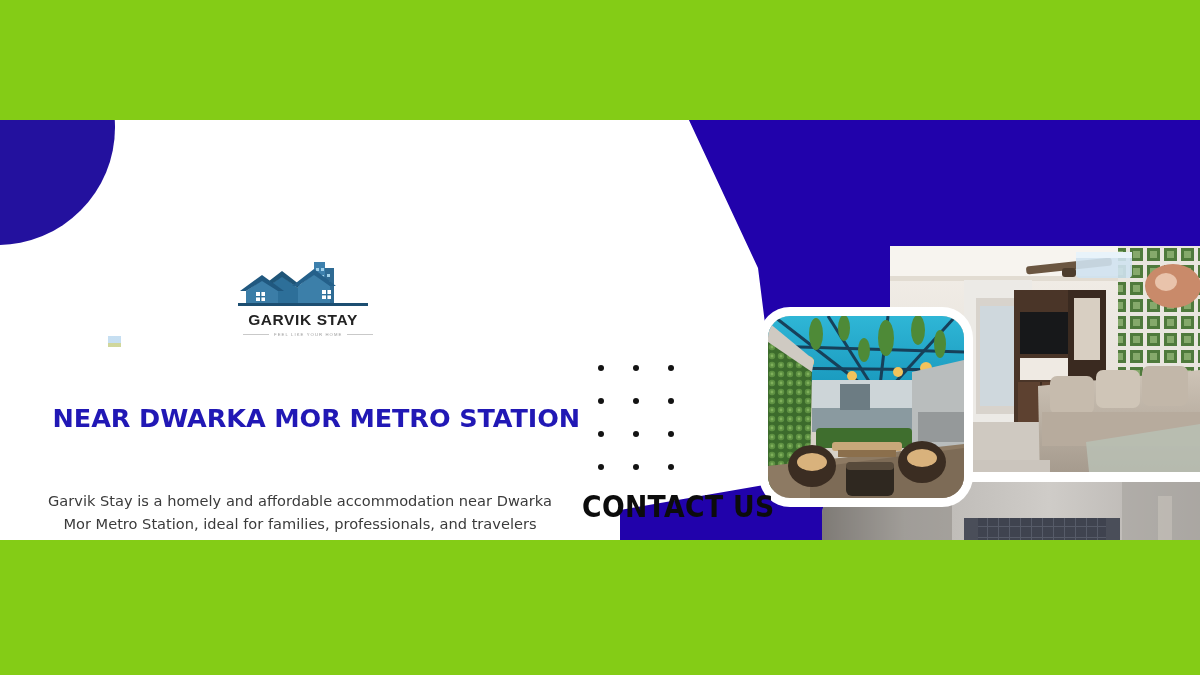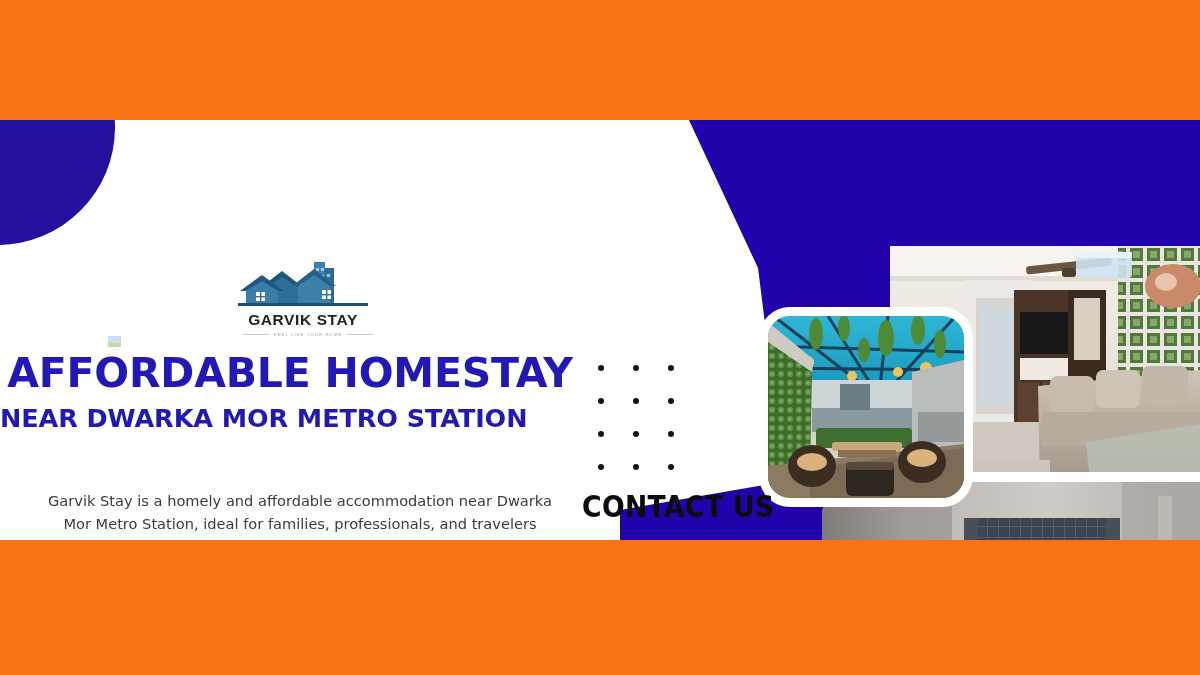--- a/index.html
+++ b/index.html
@@ -1,18 +1,18 @@
 <!DOCTYPE html>
 <html><head>
 <meta charset="utf-8">
 <style>
   html,body{margin:0;padding:0;background:#ffffff;}
   body{width:1200px;height:675px;overflow:hidden;font-family:"Liberation Sans",sans-serif;}
 
-  #stage{position:relative;width:1200px;height:675px;background:#f97316;}
+  #stage{position:relative;width:1200px;height:675px;background:#84cc16;}
 
   
   #banner{position:absolute;left:0;top:120px;width:1200px;height:420px;background:#ffffff;overflow:hidden;}
 
   
   .blue-circle{position:absolute;left:-120px;top:-110px;width:235px;height:235px;border-radius:50%;
                background:#23119e;}
 
   
   .blue-mass{position:absolute;left:620px;top:-2px;width:590px;height:424px;background:#2102ab;
@@ -25,21 +25,21 @@
   .logo-mark{width:130px;height:50px;display:block;}
   .logo-word{font-size:15.5px;font-weight:700;letter-spacing:.6px;color:#222;margin-top:1px;
              font-family:"Liberation Sans",sans-serif;}
   .logo-tag{font-size:4.2px;letter-spacing:1.1px;color:#9a9a9a;margin-top:3px;white-space:nowrap;}
   .logo-tag .rule{display:inline-block;width:26px;height:1px;background:#c9c9c9;vertical-align:middle;margin:0 5px;}
 
   
   .h1{position:absolute;left:0;top:233px;width:580px;text-align:center;color:#2118b5;
       font-weight:800;font-size:41px;letter-spacing:-.2px;line-height:1;
       font-family:"DejaVu Sans","Liberation Sans",sans-serif;}
-  .h2{position:absolute;left:0;top:286px;width:580px;text-align:left;color:#2118b5;
+  .h2{position:absolute;left:0;top:286px;width:580px;text-align:right;color:#2118b5;
       font-weight:800;font-size:25.5px;letter-spacing:-.1px;line-height:1;
       font-family:"DejaVu Sans","Liberation Sans",sans-serif;}
   .h3{position:absolute;left:0;top:317px;width:580px;text-align:center;color:#2118b5;
       font-weight:800;font-size:23px;letter-spacing:.4px;line-height:1;
       font-family:"DejaVu Sans","Liberation Sans",sans-serif;}
   .green-tick{position:absolute;left:108px;top:216px;width:13px;height:11px;
               background:linear-gradient(#bcd9ef 0 60%, #c8d08a 60% 100%);opacity:.85;}
 
   
   .para{position:absolute;left:42px;top:358px;width:516px;text-align:center;color:#3b3b3b;
@@ -275,21 +275,20 @@
           <rect x="88" y="30" width="1.4" height="9"></rect>
             <rect x="84" y="34" width="9" height="1.4"></rect>
         </g>
         <rect x="0" y="43" width="130" height="3" fill="#1c4e71"></rect>
       </svg>
       <div class="logo-word">GARVIK STAY</div>
       <div class="logo-tag"><span class="rule"></span><span>FEEL LIKE YOUR HOME</span><span class="rule"></span></div>
     </div>
 
     <div class="green-tick"></div>
-    <div class="h1">AFFORDABLE HOMESTAY</div>
     <div class="h2">NEAR DWARKA MOR METRO STATION</div>
 
     <div class="para">Garvik Stay is a homely and affordable accommodation near Dwarka Mor Metro Station, ideal for families, professionals, and travelers visiting Delhi.</div>
 
     <div class="dots">
       <i style="left:0;top:0"></i>
         <i style="left:35px;top:0"></i>
         <i style="left:70px;top:0"></i>
       <i style="left:0;top:33px"></i>
         <i style="left:35px;top:33px"></i>

